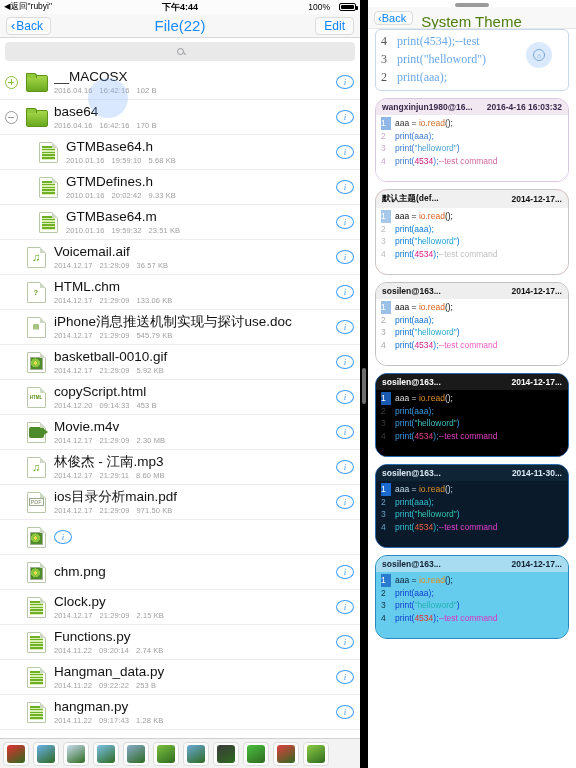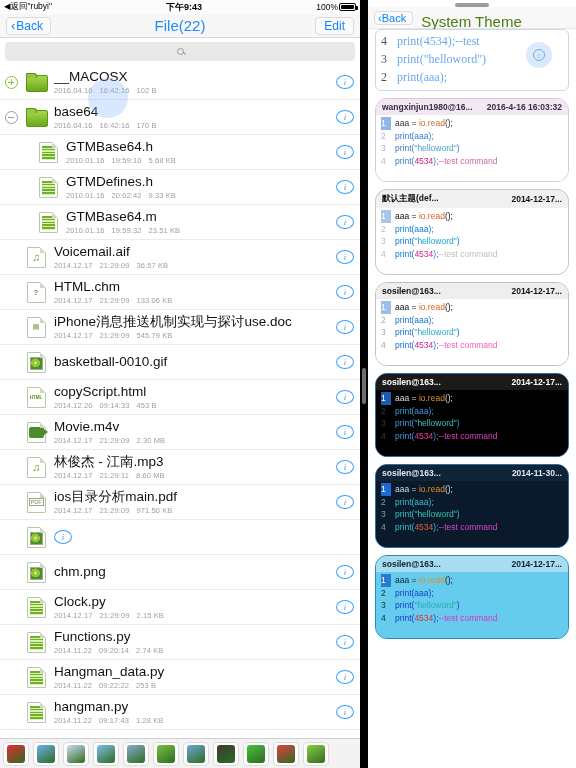--- a/index.html
+++ b/index.html
@@ -16,21 +16,21 @@
     display: flex; flex-direction: column; position: relative;
   }
   .statusbar {
     height: 14px; display: flex; align-items: center;
     padding: 0 4px; font-size: 9px; color: #000;
     background: #fcfcfc; flex: 0 0 14px;
   }
   .sb-left { display: flex; align-items: center; gap: 1px; }
   .sb-app { font-size: 8.5px; }
   .sb-center { flex: 1; text-align: center; font-size: 9px; font-weight: 600; }
-  .sb-right { display: flex; align-items: center; gap: 1px; font-size: 8.5px; }
+  .sb-right { display: flex; align-items: center; gap: 9px; font-size: 8.5px; }
   .batt {
     width: 17px; height: 8px; border: 1px solid #000; border-radius: 2px;
     position: relative; display: inline-block;
   }
   .batt::after {
     content:''; position:absolute; right:-3px; top:2px; width:2px; height:4px;
     background:#000; border-radius:0 1px 1px 0;
   }
   .batt-fill { position:absolute; left:1px; top:1px; bottom:1px; width:13px; background:#000; border-radius:1px;}
 
@@ -222,21 +222,21 @@
 <body>
 
 <div class="screen">
 
   <div class="left-panel">
 
     <div class="statusbar">
       <div class="sb-left">
         <span class="sb-app">◀返回"rubyi"</span>
       </div>
-      <div class="sb-center">下午9:43</div>
+      <div class="sb-center">下午4:44</div>
       <div class="sb-right">
         <span>100%</span>
         <span class="batt">
             <span class="batt-fill"></span>
           </span>
       </div>
     </div>
 
     <div class="navbar">
       <div class="nav-back">
@@ -363,20 +363,21 @@
         </div>
         <div class="frow">
           <div class="toggle-cell"></div>
           <div class="icon-cell">
             <span class="doc img">
               <span class="photo"></span>
             </span>
           </div>
           <div class="finfo">
             <div class="fname">basketball-0010.gif</div>
+            <div class="fmeta"><span>2014.12.17</span><span>21:29:09</span><span>5.92 KB</span></div>
           </div>
           <div class="info-btn">i</div>
         </div>
         <div class="frow">
           <div class="toggle-cell"></div>
           <div class="icon-cell">
             <span class="doc html mid">
               <span class="mini" style="font-size:4.5px">HTML</span>
             </span>
           </div>

